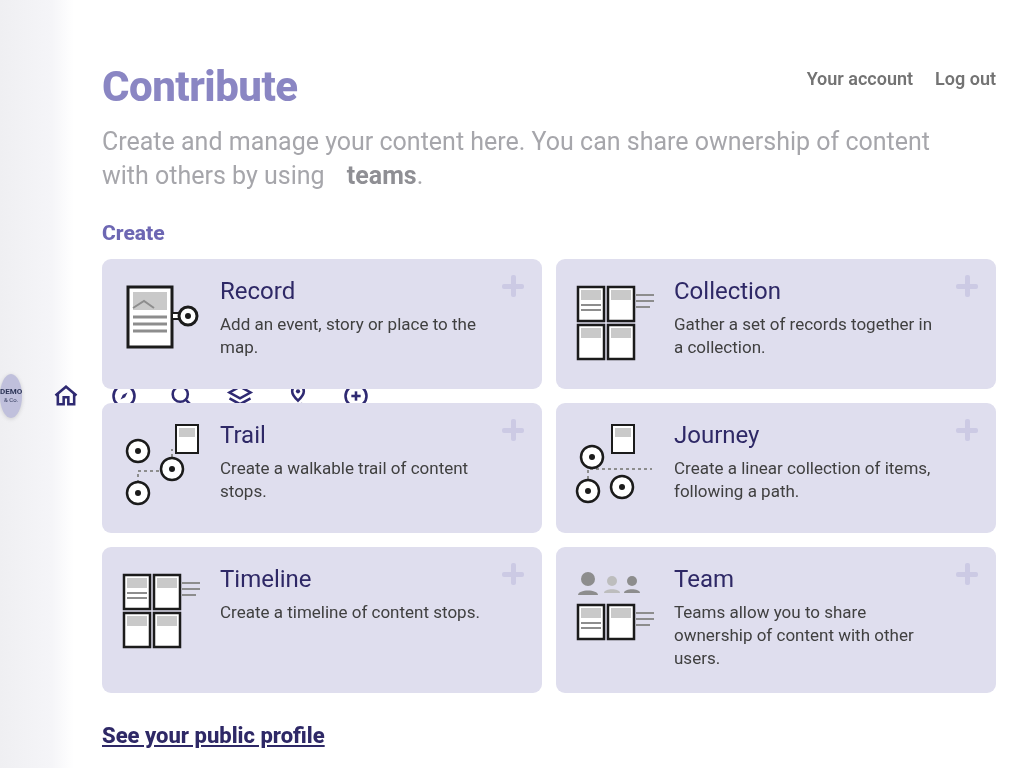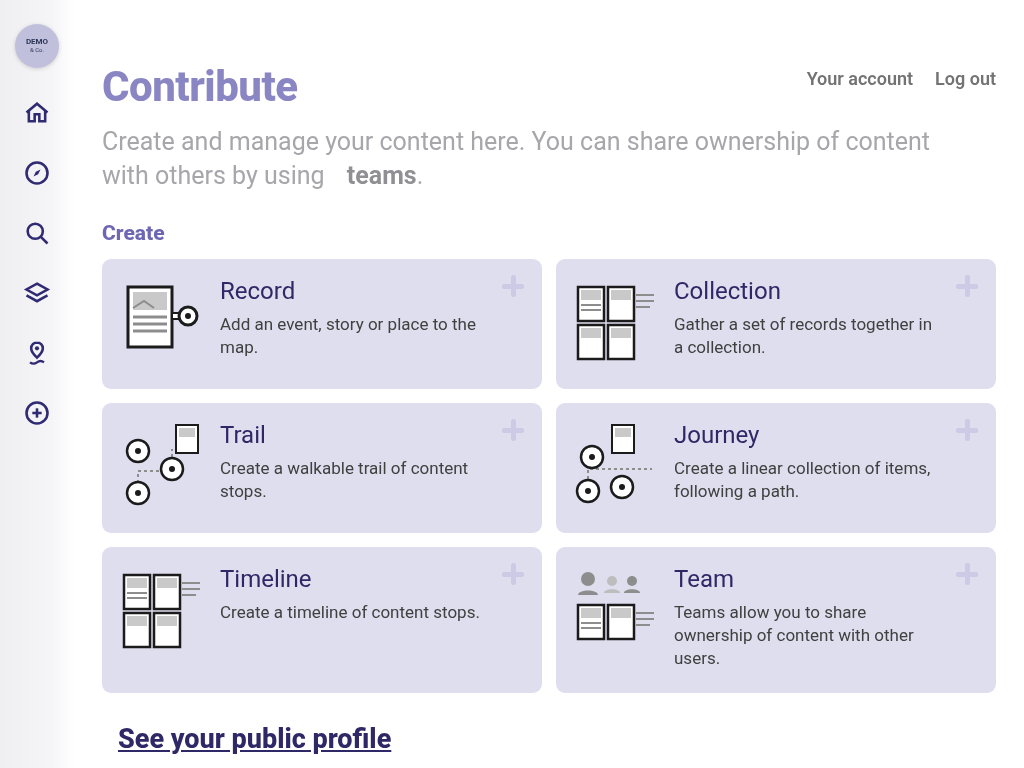--- a/index.html
+++ b/index.html
@@ -5,21 +5,20 @@
   * { box-sizing: border-box; margin: 0; padding: 0; }
   html, body { width: 1024px; height: 768px; font-family: -apple-system, BlinkMacSystemFont, "Segoe UI", Roboto, Helvetica, Arial, sans-serif; background: #fff; overflow: hidden; }
   .app { display: flex; width: 100%; height: 100%; }
 
   
   .sidebar {
     width: 74px;
     height: 100%;
     background: linear-gradient(to right, #efeff2 0%, #f5f5f8 70%, #ffffff 100%);
     display: flex;
-    flex-direction: column;
     align-items: center;
     padding-top: 24px;
     gap: 30px;
   }
   .logo {
     width: 44px; height: 44px;
     border-radius: 50%;
     background: #c0c0dc;
     display: flex; flex-direction: column;
     align-items: center; justify-content: center;
@@ -105,25 +104,24 @@
     width: 26px; height: 26px; color: #cccae4;
   }
   .plus::before, .plus::after {
     content: ""; position: absolute; background: #cccae4;
   }
   .plus::before { left: 11px; top: 2px; width: 5px; height: 22px; border-radius: 2px; }
   .plus::after  { top: 11px; left: 2px; height: 5px; width: 22px; border-radius: 2px; }
 
   .profile-link {
     display: inline-block;
-    font-size: 27px; font-weight: 800; color: #2e2866;
+    font-size: 22px; font-weight: 800; color: #2e2866;
     text-decoration: underline;
     cursor: pointer;
     margin-top: 4px;
-    margin-left: 16px;
   }
 </style>
 </head>
 <body>
 
 <div class="app">
 
   <aside class="sidebar">
     <div class="logo">
       <span>DEMO</span>

